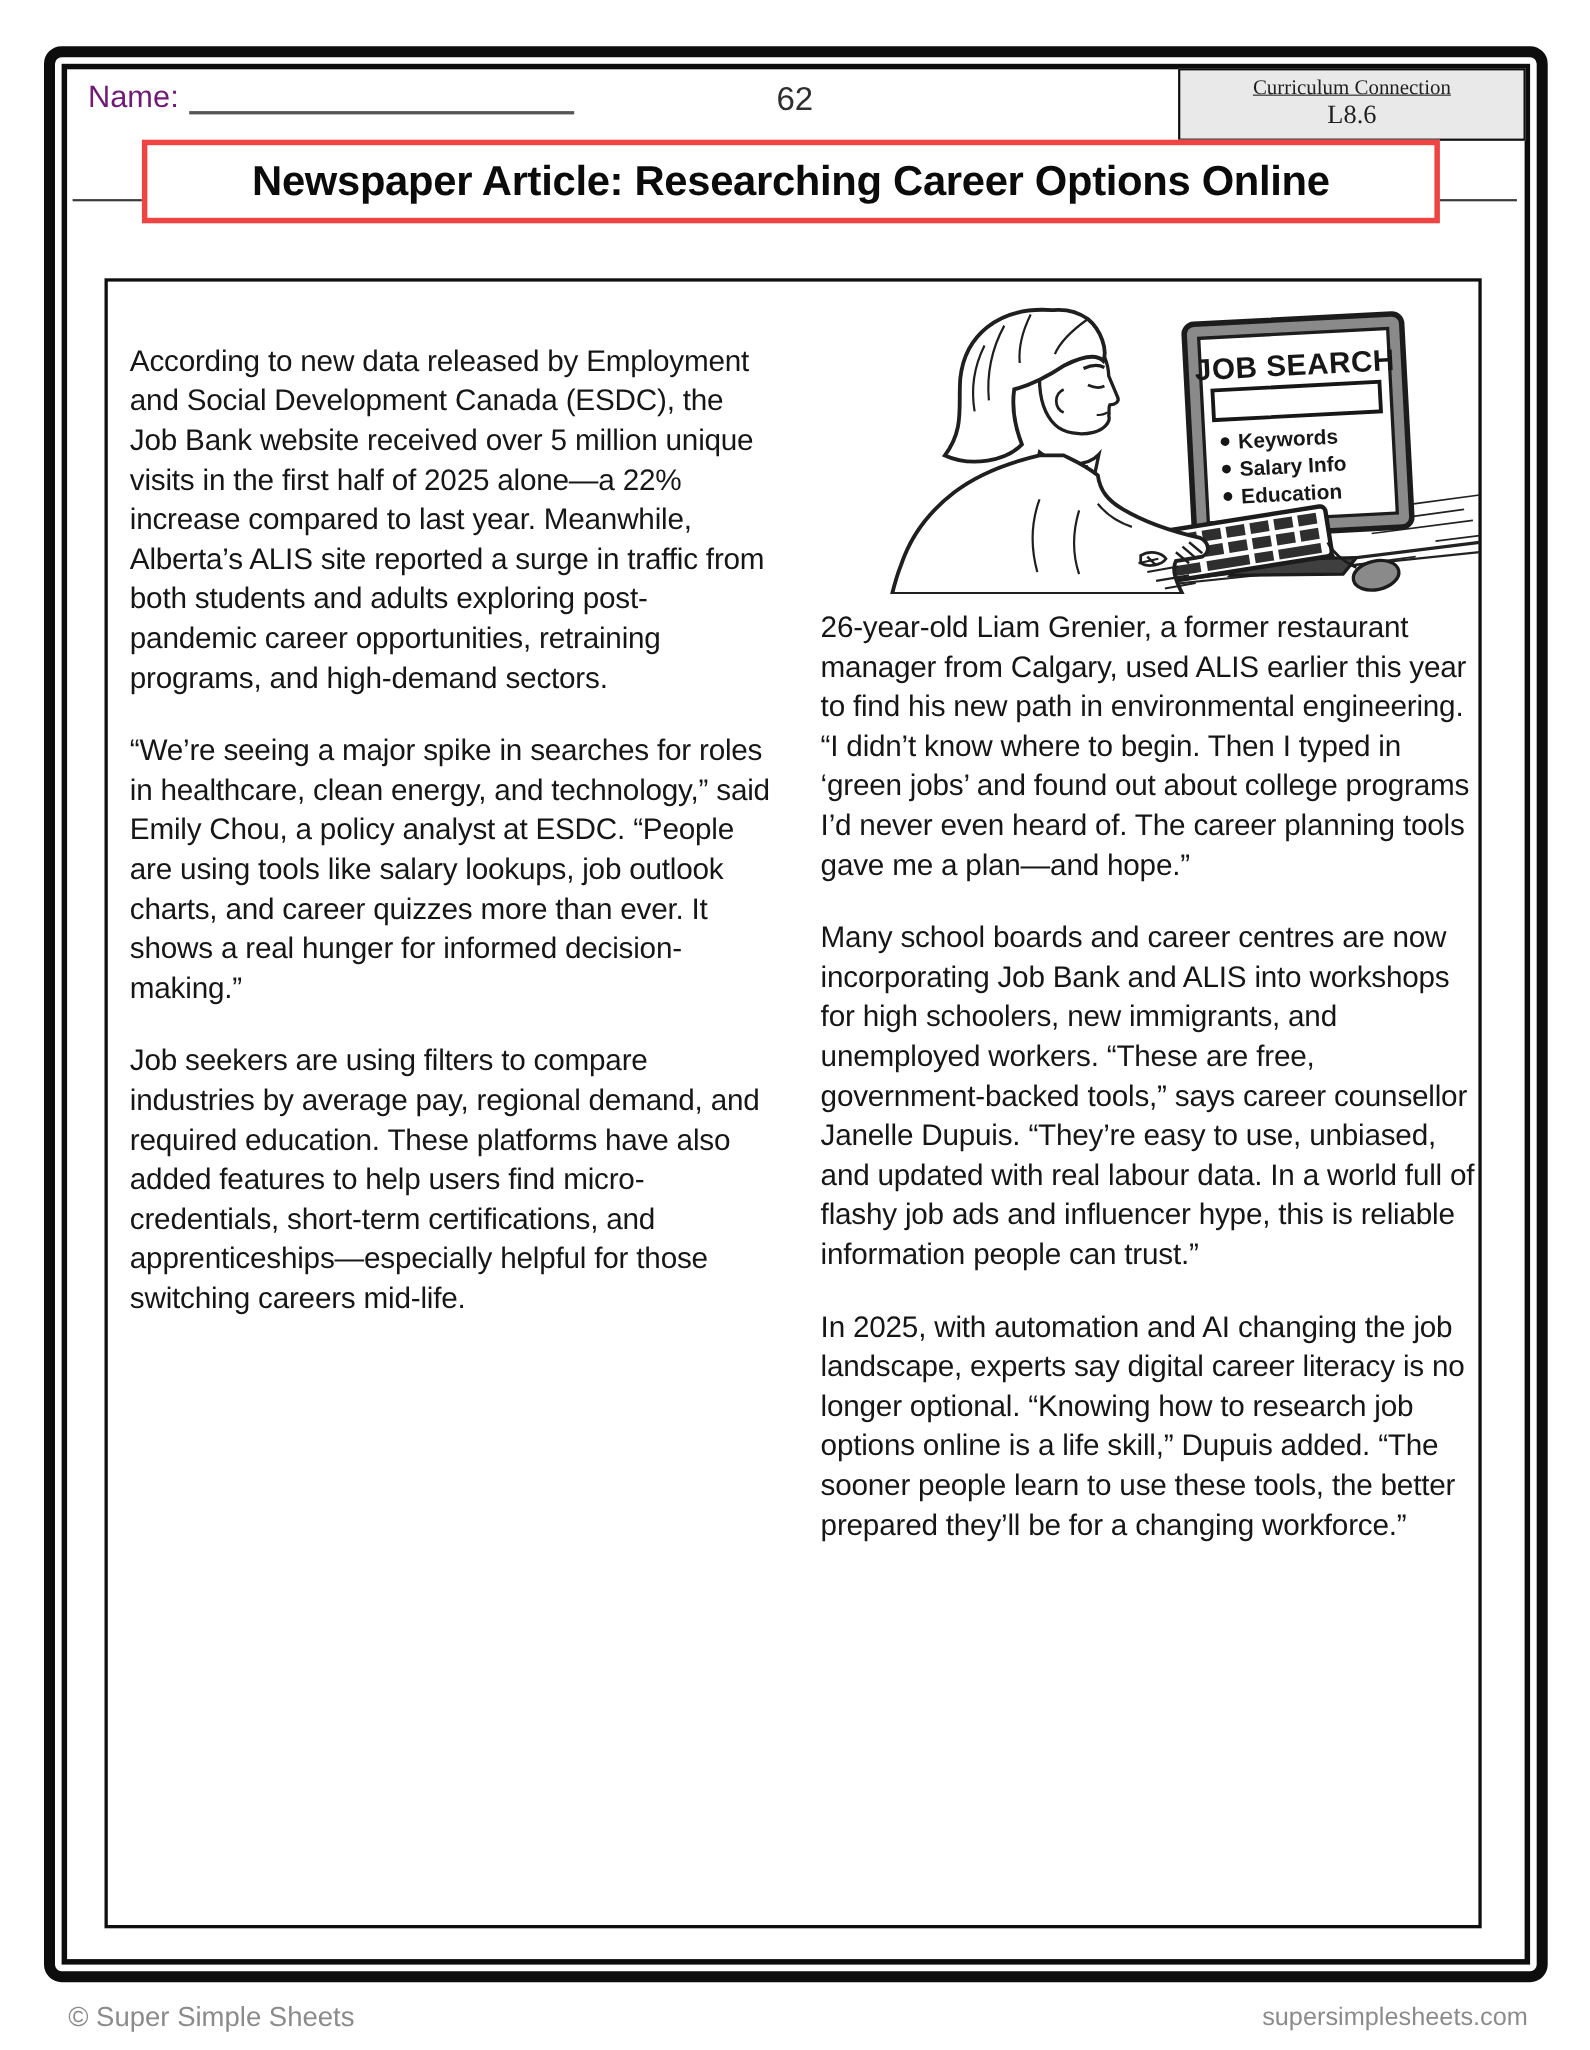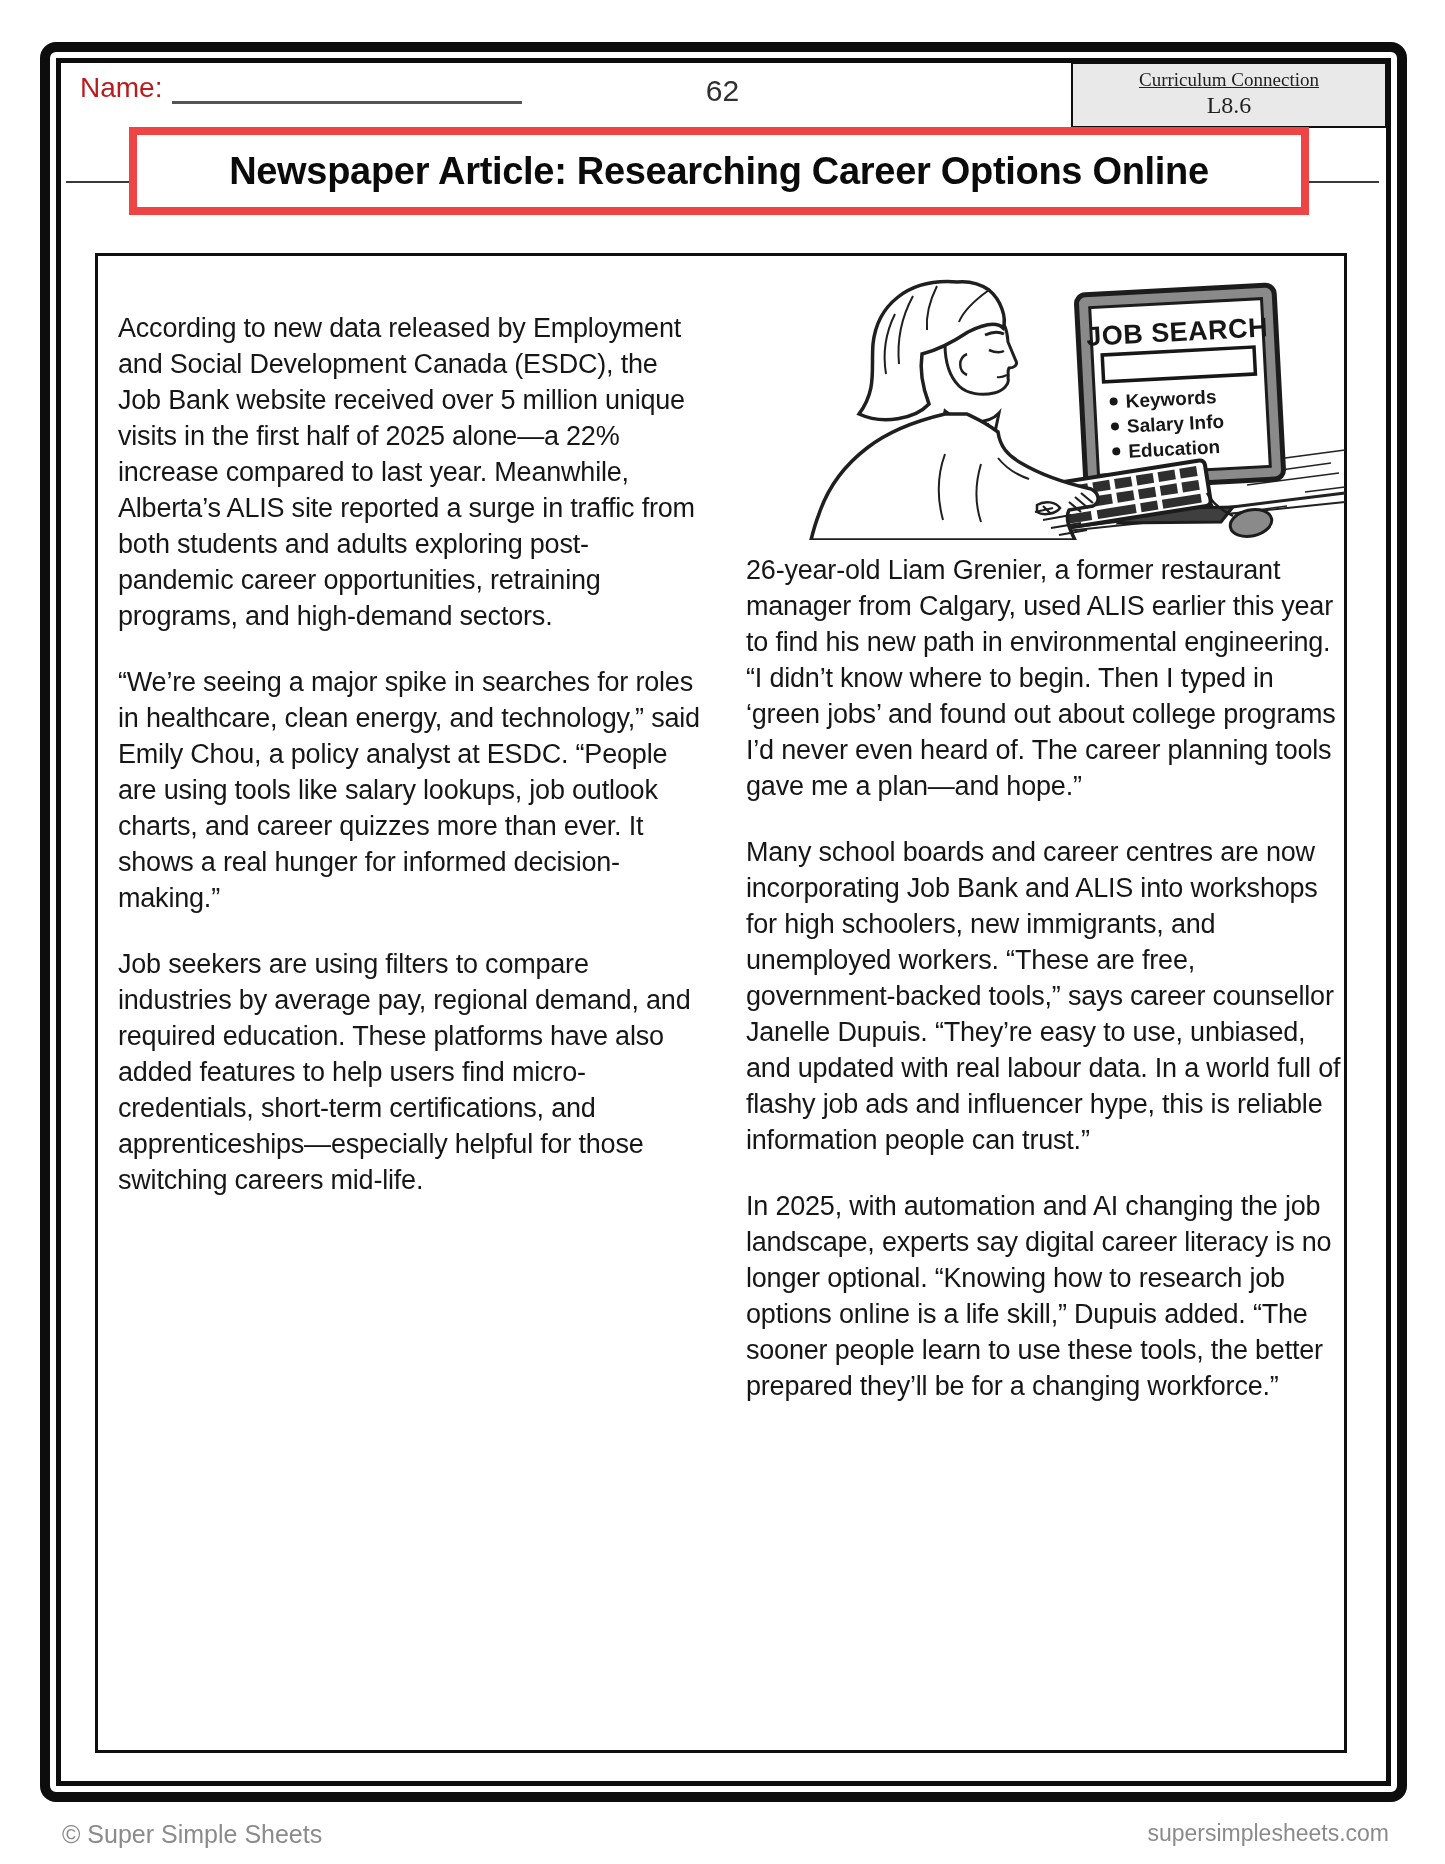--- a/index.html
+++ b/index.html
@@ -11,34 +11,34 @@
   
   .frame-outer {
     position:absolute; left:40px; top:42px; right:38px; bottom:62px;
     border:10px solid #0d0d0d; border-radius:16px;
   }
   .frame-inner {
     position:absolute; left:6px; top:6px; right:6px; bottom:6px;
     border:5px solid #0d0d0d;
   }
   
-  .name-row { position:absolute; left:80px; top:72px; font-size:28px; color:#b91c1c; white-space:nowrap; }
+  .name-row { position:absolute; left:80px; top:72px; font-size:28px; color:#701a75; white-space:nowrap; }
   .name-blank { display:inline-block; width:350px; height:28px; border-bottom:3px solid #555555; margin-left:10px; vertical-align:bottom; }
   .page-num { position:absolute; left:0; width:100%; top:74px; text-align:center; font-size:30px; color:#2f2f2f; }
   .curriculum {
     position:absolute; top:62px; right:58px; width:316px;
     background:#e9e9e9; border:2px solid #0f0f0f; text-align:center; padding:5px 6px 7px;font-family:Liberation Serif, serif;
   }
   .curriculum .cc-title { font-size:19px; color:#1f1f1f; text-decoration:underline; }
   .curriculum .cc-code  { font-size:24px; color:#1f1f1f; margin-top:1px; }
   
   .banner-rule { position:absolute; left:66px; top:181px; width:1313px; height:2px; background:#3a3a3a; }
   .banner {
-    position:absolute; left:129px; top:127px; width:1180px; height:88px;
-    border:8px solid #ef4444; background:#ffffff;
+    position:absolute; left:129px; top:127px; width:1180px; height:76px;
+    border:5px solid #ef4444; background:#ffffff;
     display:flex; align-items:center; justify-content:center;
     font-size:38px; font-weight:bold; color:#0b0b0b; letter-spacing:-0.3px;
   }
   
   .article {
     position:absolute; left:95px; top:253px; width:1252px; height:1500px;
     border:3px solid #0f0f0f; background:#ffffff;
   }
   .col-left  { position:absolute; left:20px;  top:24px;  width:586px; }
   .col-right { position:absolute; left:648px; top:292px; width:600px; }

